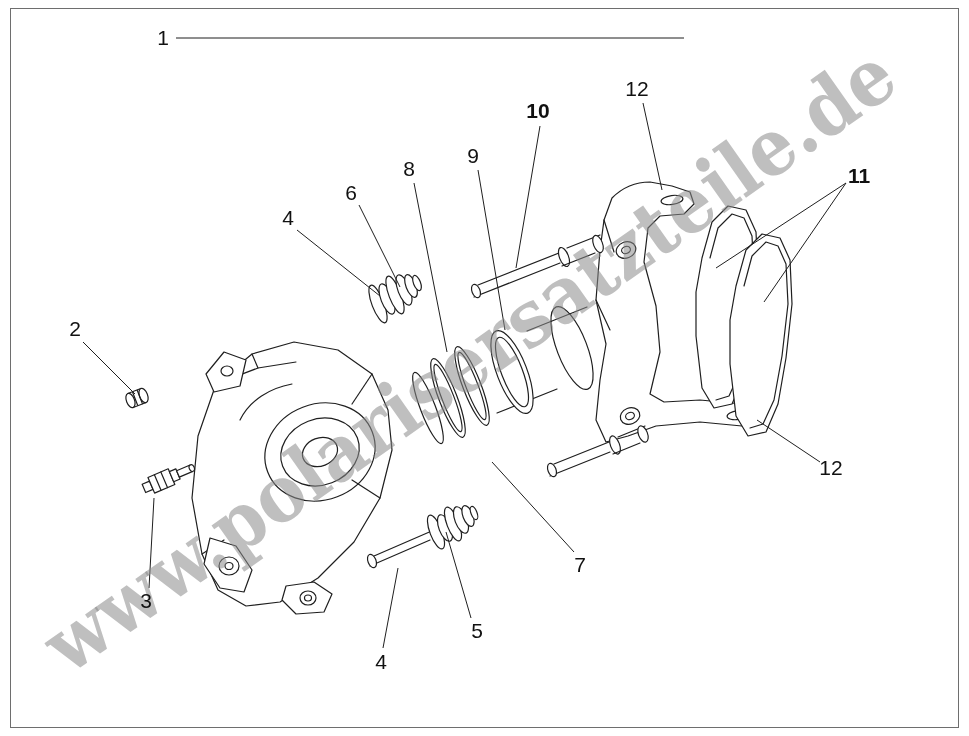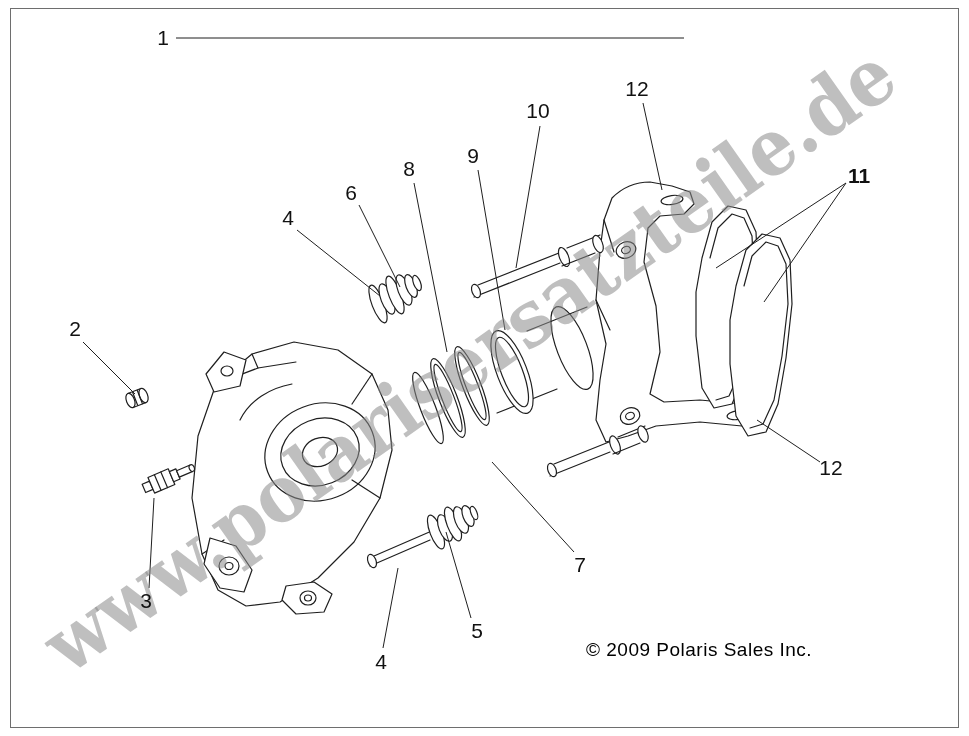--- a/index.html
+++ b/index.html
@@ -183,25 +183,24 @@
   </svg>
 
   <div id="callout-layer">
       <div class="callout" style="left: 163px; top: 38px;">1</div>
       <div class="callout" style="left: 75px; top: 329px;">2</div>
       <div class="callout" style="left: 146px; top: 601px;">3</div>
       <div class="callout" style="left: 288px; top: 218px;">4</div>
       <div class="callout" style="left: 351px; top: 193px;">6</div>
       <div class="callout" style="left: 409px; top: 169px;">8</div>
       <div class="callout" style="left: 473px; top: 156px;">9</div>
-      <div class="callout" style="left: 538px; top: 111px;">10</div>
+      <div class="callout" style="left: 538px; top: 111px; font-weight: bold;">10</div>
       <div class="callout" style="left: 637px; top: 89px;">12</div>
       <div class="callout" style="left: 859px; top: 176px; font-weight: bold;">11</div>
       <div class="callout" style="left: 831px; top: 468px;">12</div>
       <div class="callout" style="left: 580px; top: 565px;">7</div>
       <div class="callout" style="left: 477px; top: 631px;">5</div>
       <div class="callout" style="left: 381px; top: 662px;">4</div>
     </div>
 
-  <div id="copyright">© 2009 Polaris Sales Inc.</div>
 
   <div id="frame"></div>
 </div>
 
 </body></html>

